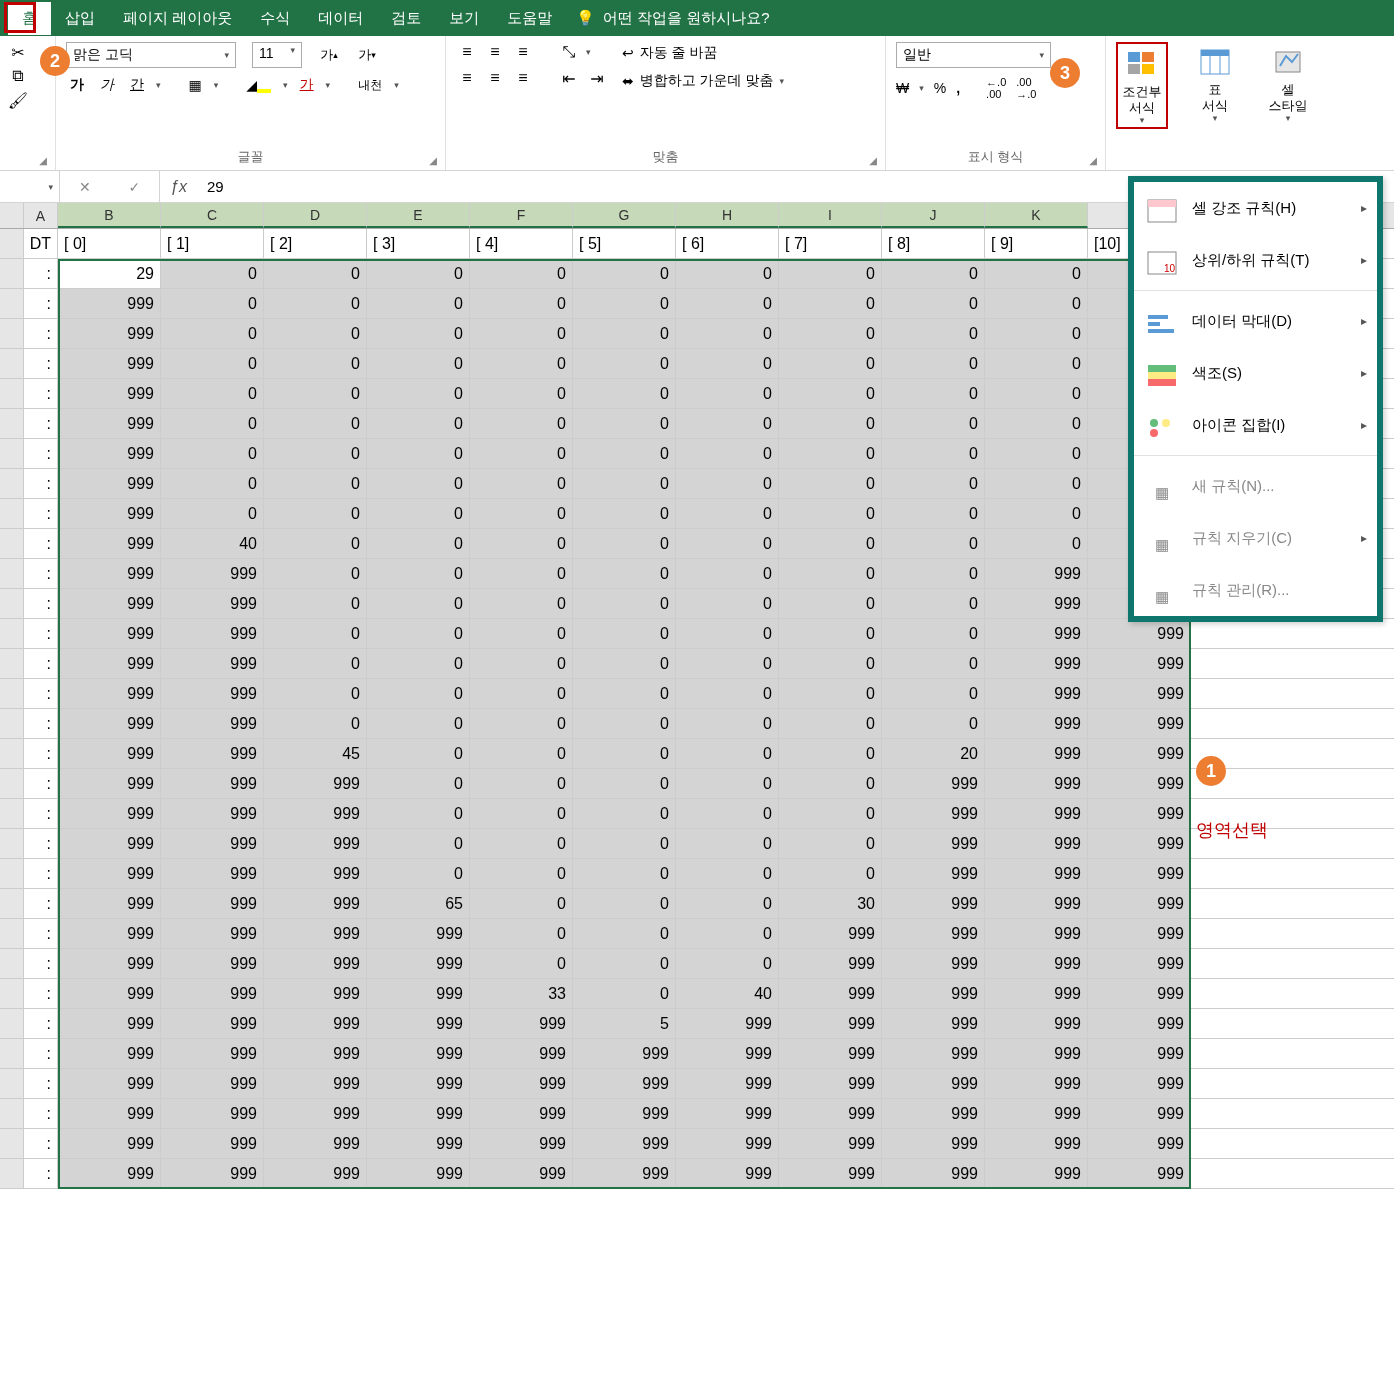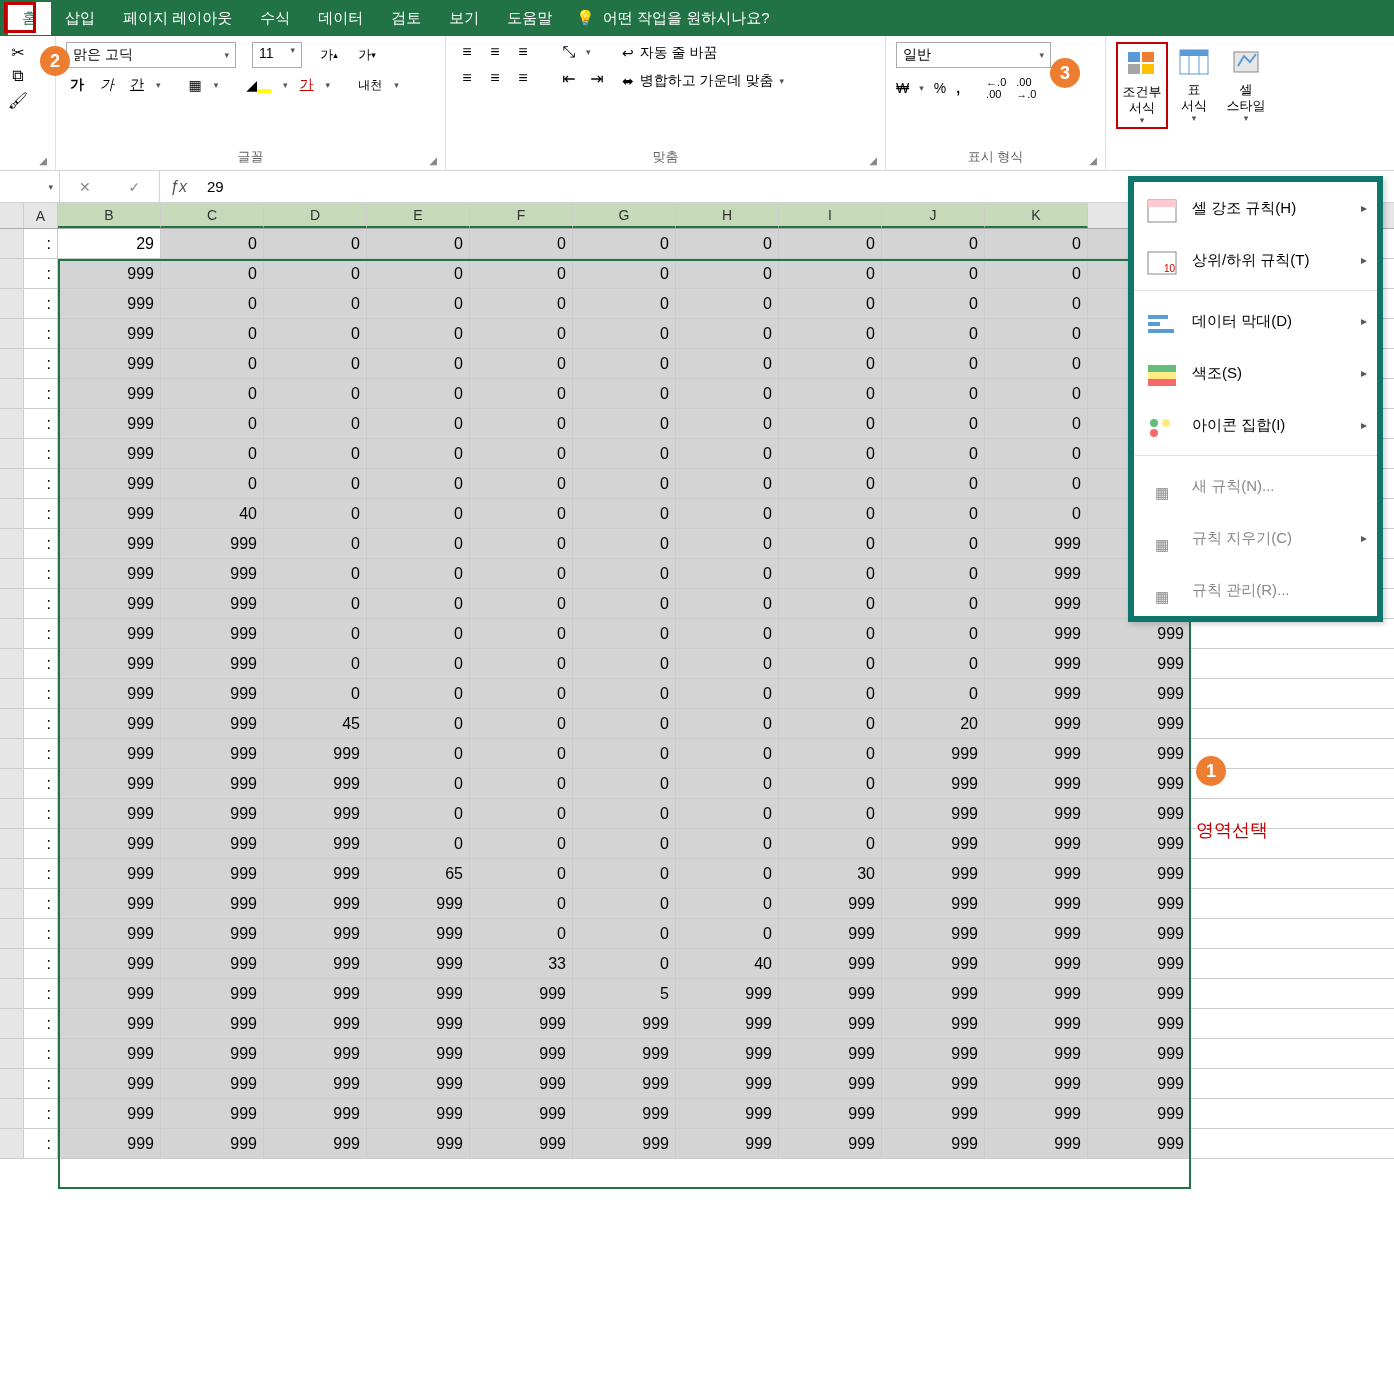--- a/index.html
+++ b/index.html
@@ -35,21 +35,21 @@
 .align-row { display: flex; gap: 6px; align-items: center; }
 .align-btn { width: 22px; height: 20px; border: 1px solid transparent; display:flex; align-items:center; justify-content:center; }
 
 .wrap-merge { display: flex; flex-direction: column; gap: 10px; padding: 4px 6px; font-size: 14px; }
 .wrap-text-btn, .merge-btn { display: flex; align-items: center; gap: 6px; }
 
 .number-section { display: flex; flex-direction: column; gap: 8px; padding: 2px 4px; }
 .number-format { width: 155px; height: 26px; border: 1px solid #ababab; background: #fff; font-size: 14px; padding: 2px 6px; display: flex; align-items: center; justify-content: space-between; }
 .number-row2 { display: flex; gap: 10px; align-items: center; font-size: 14px; }
 
-.styles-section { display: flex; gap: 0; padding: 2px 4px; }
+.styles-section { display: flex; gap: 21px; padding: 2px 4px; }
 .style-btn { display: flex; flex-direction: column; align-items: center; font-size: 13px; padding: 2px 4px; width: 52px; }
 .style-btn.highlighted { border: 2px solid #c00000; }
 .style-icon { width: 36px; height: 36px; display: flex; align-items: center; justify-content: center; margin-bottom: 2px; }
 
 
 .red-box-home { position: absolute; top: 2px; left: 4px; width: 32px; height: 31px; border: 3px solid #c00000; pointer-events: none; z-index: 100; }
 
 
 .orange-circle { position: absolute; width: 30px; height: 30px; border-radius: 50%; background: #ed7d31; color: #fff; display: flex; align-items: center; justify-content: center; font-weight: bold; font-size: 18px; z-index: 101; }
 .circle-1 { top: 756px; left: 1196px; }
@@ -302,20 +302,35 @@
     <div class="col-header colW selected">D</div>
     <div class="col-header colW selected">E</div>
     <div class="col-header colW selected">F</div>
     <div class="col-header colW selected">G</div>
     <div class="col-header colW selected">H</div>
     <div class="col-header colW selected">I</div>
     <div class="col-header colW selected">J</div>
     <div class="col-header colW selected">K</div>
   </div>
 
+  <div class="grid-row header-text-row">
+    <div class="row-header"></div>
+    <div class="cell colA right">DT</div>
+    <div class="cell colW left">[ 0]</div>
+    <div class="cell colW left">[ 1]</div>
+    <div class="cell colW left">[ 2]</div>
+    <div class="cell colW left">[ 3]</div>
+    <div class="cell colW left">[ 4]</div>
+    <div class="cell colW left">[ 5]</div>
+    <div class="cell colW left">[ 6]</div>
+    <div class="cell colW left">[ 7]</div>
+    <div class="cell colW left">[ 8]</div>
+    <div class="cell colW left">[ 9]</div>
+    <div class="cell colW left">[10]</div>
+  </div>
 
   <div id="data-rows">
       <div class="grid-row">
         <div class="row-header"></div>
         <div class="cell colA right">:</div>
         <div class="cell colW right active">29</div>
         <div class="cell colW right selected">0</div>
         <div class="cell colW right selected">0</div>
         <div class="cell colW right selected">0</div>
         <div class="cell colW right selected">0</div>

